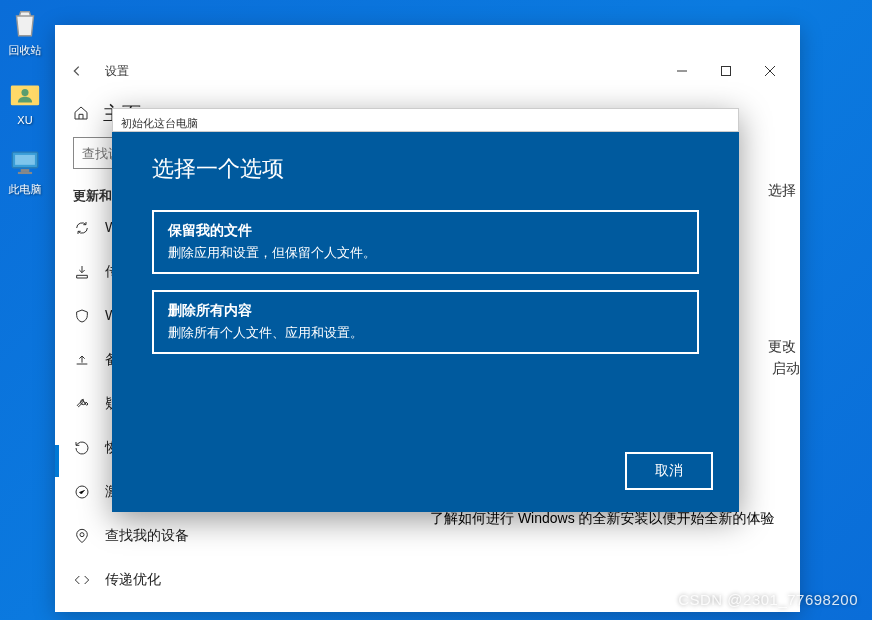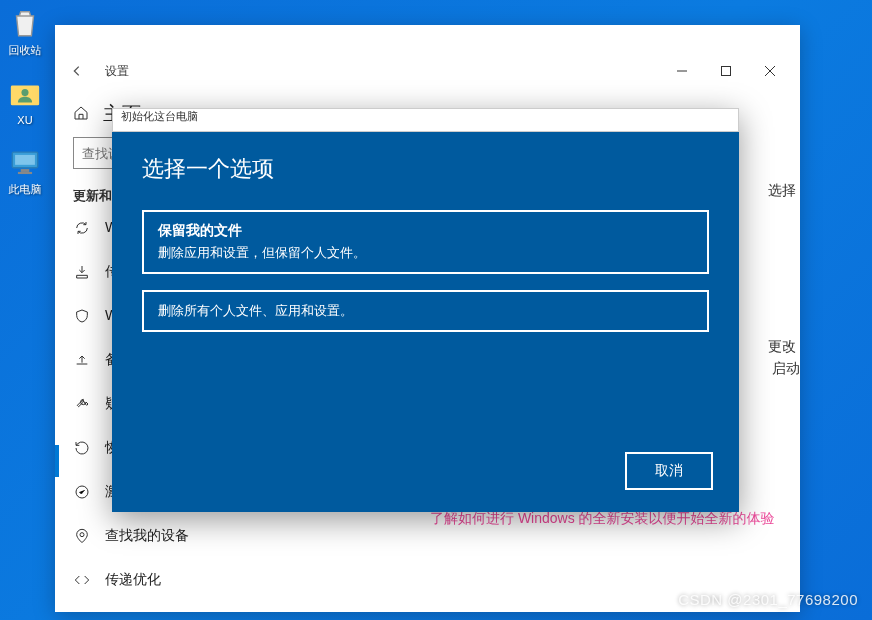--- a/index.html
+++ b/index.html
@@ -171,51 +171,51 @@
       padding: 26px 24px;
       overflow: hidden;
     }
     .page-title {
       font-size: 28px;
       font-weight: 600;
       color: #222;
       margin-bottom: 20px;
     }
     .link-text {
-      color: #ec4899;
+      color: #000000;
       font-size: 14px;
       cursor: pointer;
     }
     
     .modal {
       position: absolute;
       left: 112px;
       top: 108px;
       width: 627px;
       height: 404px;
       background: #005a9e;
       box-shadow: 0 8px 30px rgba(0,0,0,0.4);
       display: flex;
       flex-direction: column;
     }
     .modal-titlebar {
       background: white;
       height: 24px;
       padding: 0 8px;
       display: flex;
-      align-items: flex-start;
+      align-items: flex-end;
       border: 1px solid #ccc;
     }
     .modal-titlebar-text {
       font-size: 11px;
       color: #333;
     }
     .modal-body {
       flex: 1;
-      padding: 22px 30px;
+      padding: 22px 40px;
       display: flex;
       flex-direction: column;
       position: relative;
     }
     .modal-heading {
       color: white;
       font-size: 22px;
       font-weight: 400;
       margin-bottom: 26px;
     }
@@ -432,19 +432,20 @@
   <div class="modal-titlebar">
     <span class="modal-titlebar-text">初始化这台电脑</span>
   </div>
   <div class="modal-body">
     <div class="modal-heading">选择一个选项</div>
     <div class="option-box">
       <div class="option-title">保留我的文件</div>
       <div class="option-desc">删除应用和设置，但保留个人文件。</div>
     </div>
     <div class="option-box">
+      <div class="option-title">删除所有内容</div>
       <div class="option-desc">删除所有个人文件、应用和设置。</div>
     </div>
     <button class="cancel-btn">取消</button>
   </div>
 </div>
 
 <div class="watermark">CSDN @2301_77698200</div>
 
 </body></html>

